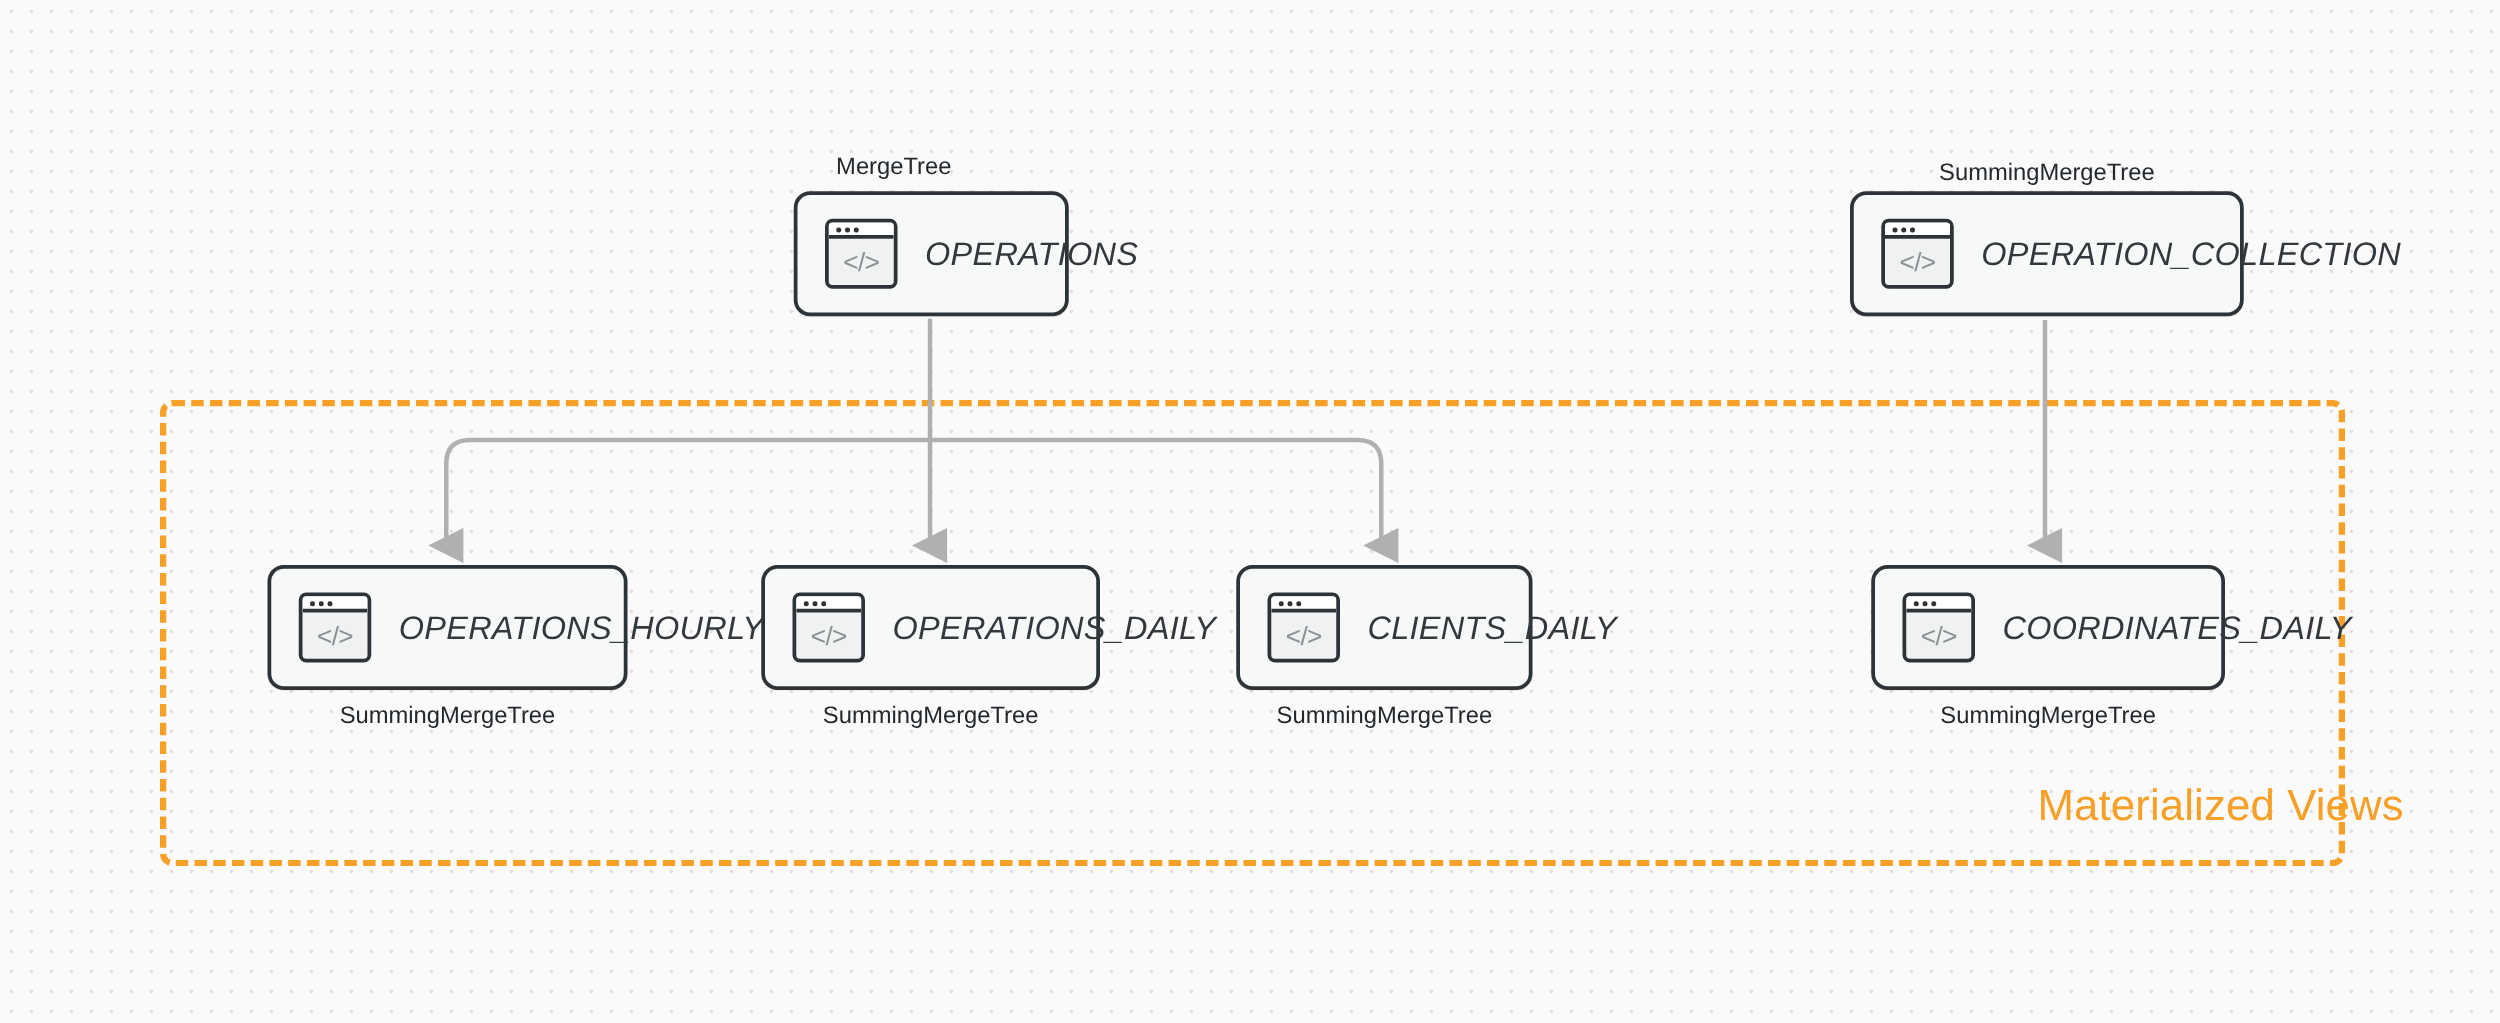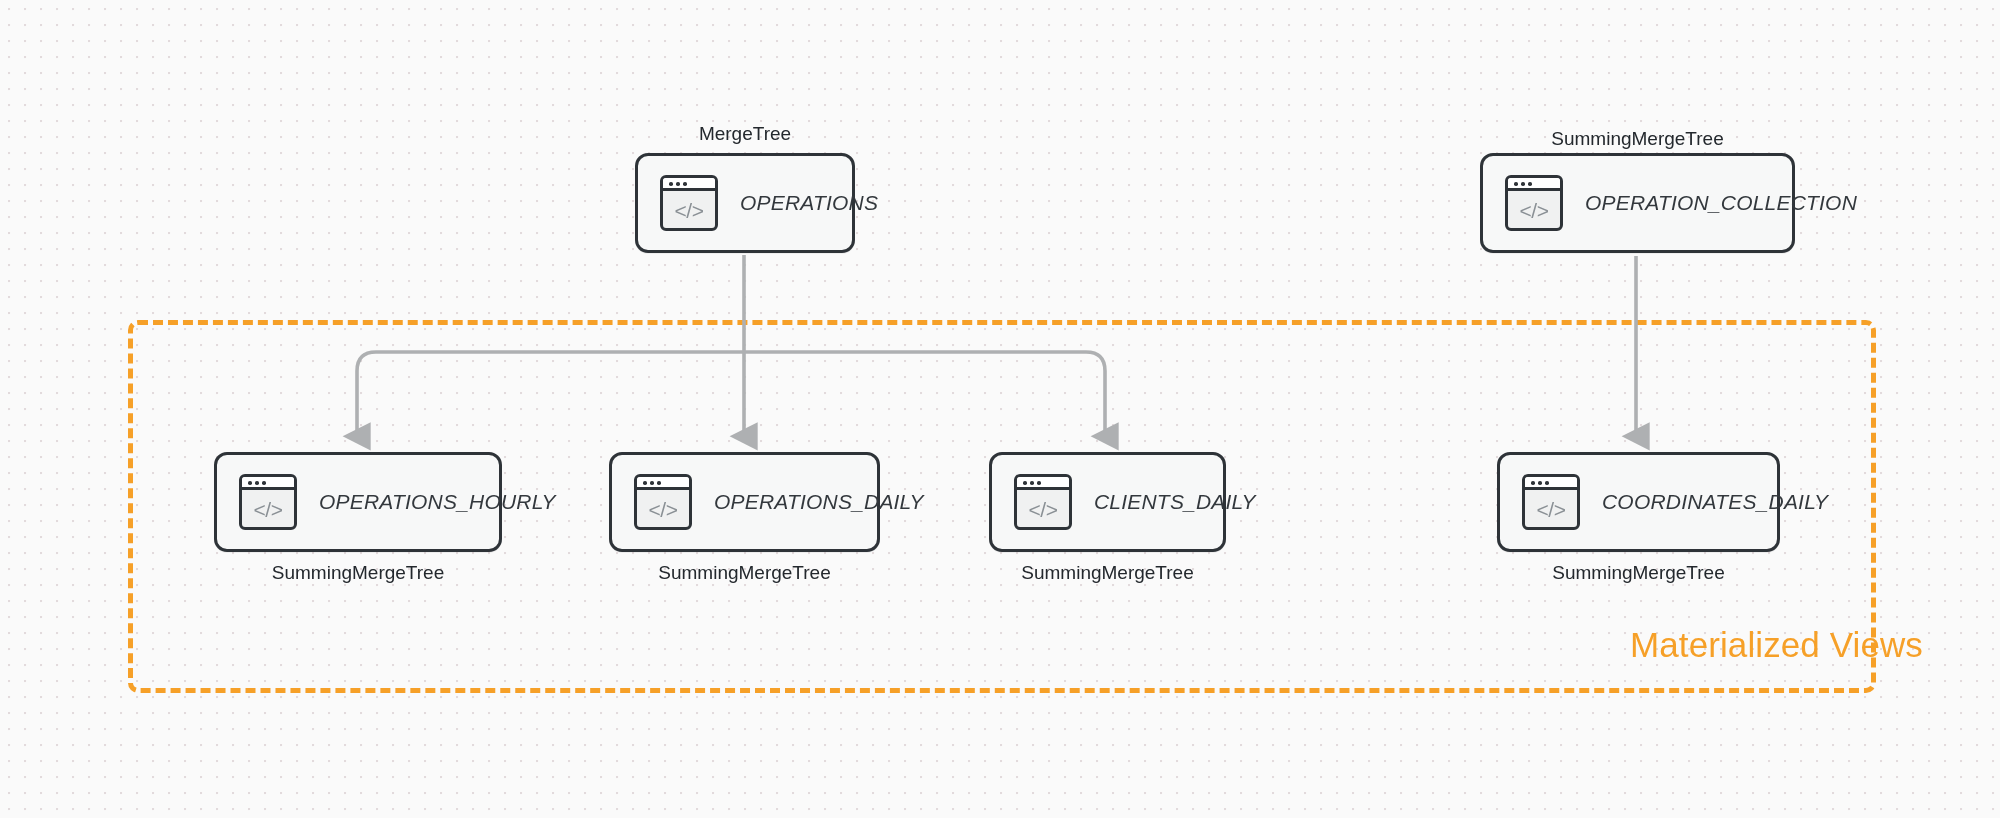--- a/index.html
+++ b/index.html
@@ -66,21 +66,21 @@
     box-shadow: 0 1px 0 rgba(0,0,0,0.05);
   }
   .node-icon {
     flex: 0 0 auto;
     width: 58px;
     height: 56px;
     position: relative;
   }
   .node-label {
     margin-left: 22px;
-    font-size: 21px;
+    font-size: 26px;
     font-style: italic;
     color: #33383d;
     white-space: nowrap;
     font-family: "Liberation Sans", sans-serif;
     letter-spacing: 0.2px;
   }
 
   
   .win {
     position: absolute;
@@ -161,21 +161,21 @@
 
     <path d="M 744 352 L 376 352 Q 357 352 357 371 L 357 436" fill="none" stroke="#aeb0b2" stroke-width="3.6" stroke-linecap="butt" marker-end="url(#arrowhead)"></path>
 
     <path d="M 744 352 L 744 436" fill="none" stroke="#aeb0b2" stroke-width="3.6" stroke-linecap="butt" marker-end="url(#arrowhead)"></path>
 
     <path d="M 744 352 L 1086 352 Q 1105 352 1105 371 L 1105 436" fill="none" stroke="#aeb0b2" stroke-width="3.6" stroke-linecap="butt" marker-end="url(#arrowhead)"></path>
 
     <path d="M 1636 256 L 1636 436" fill="none" stroke="#aeb0b2" stroke-width="3.6" stroke-linecap="butt" marker-end="url(#arrowhead)"></path>
   </svg>
 
-  <div class="engine-caption" style="left:635px; top:123px; width:220px;">MergeTree</div>
+  <div class="engine-caption" style="left:605px; top:123px; width:220px;">MergeTree</div>
 
   <div class="node" style="left:635px; top:153px; width:220px; height:100px;">
     <span class="node-icon">
       <span class="win">
         <span class="win-bar">
           <span class="win-dot d1"></span>
           <span class="win-dot d2"></span>
           <span class="win-dot d3"></span>
         </span>
         <span class="win-code">&lt;/&gt;</span>

